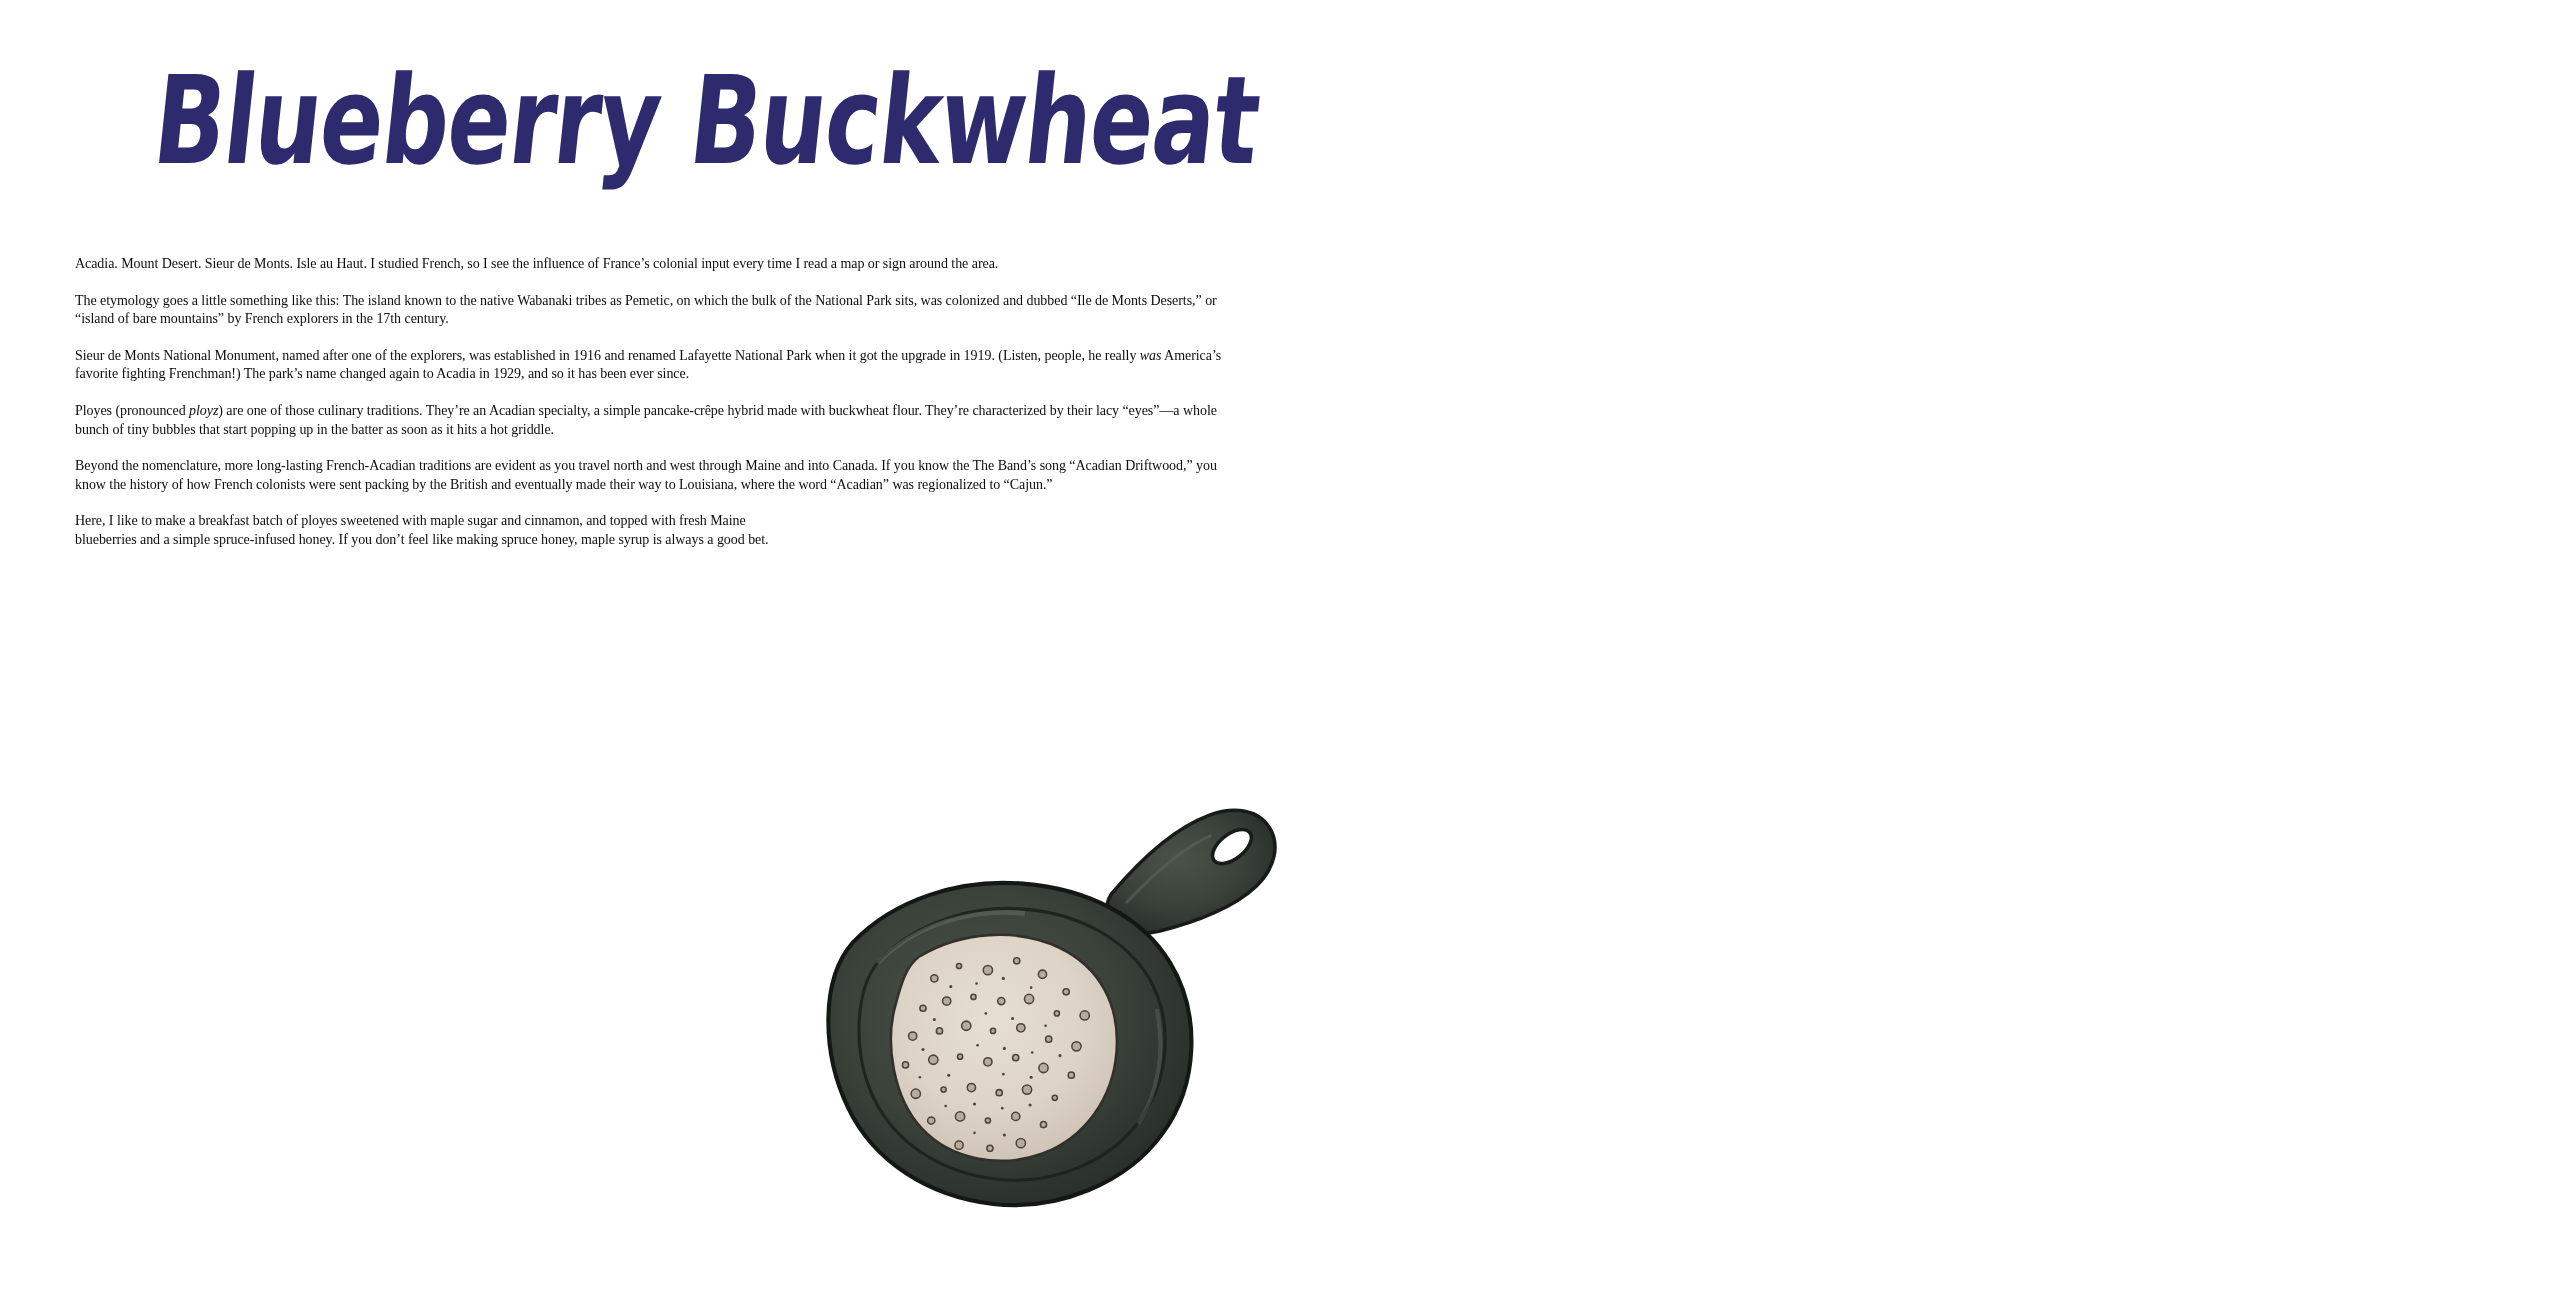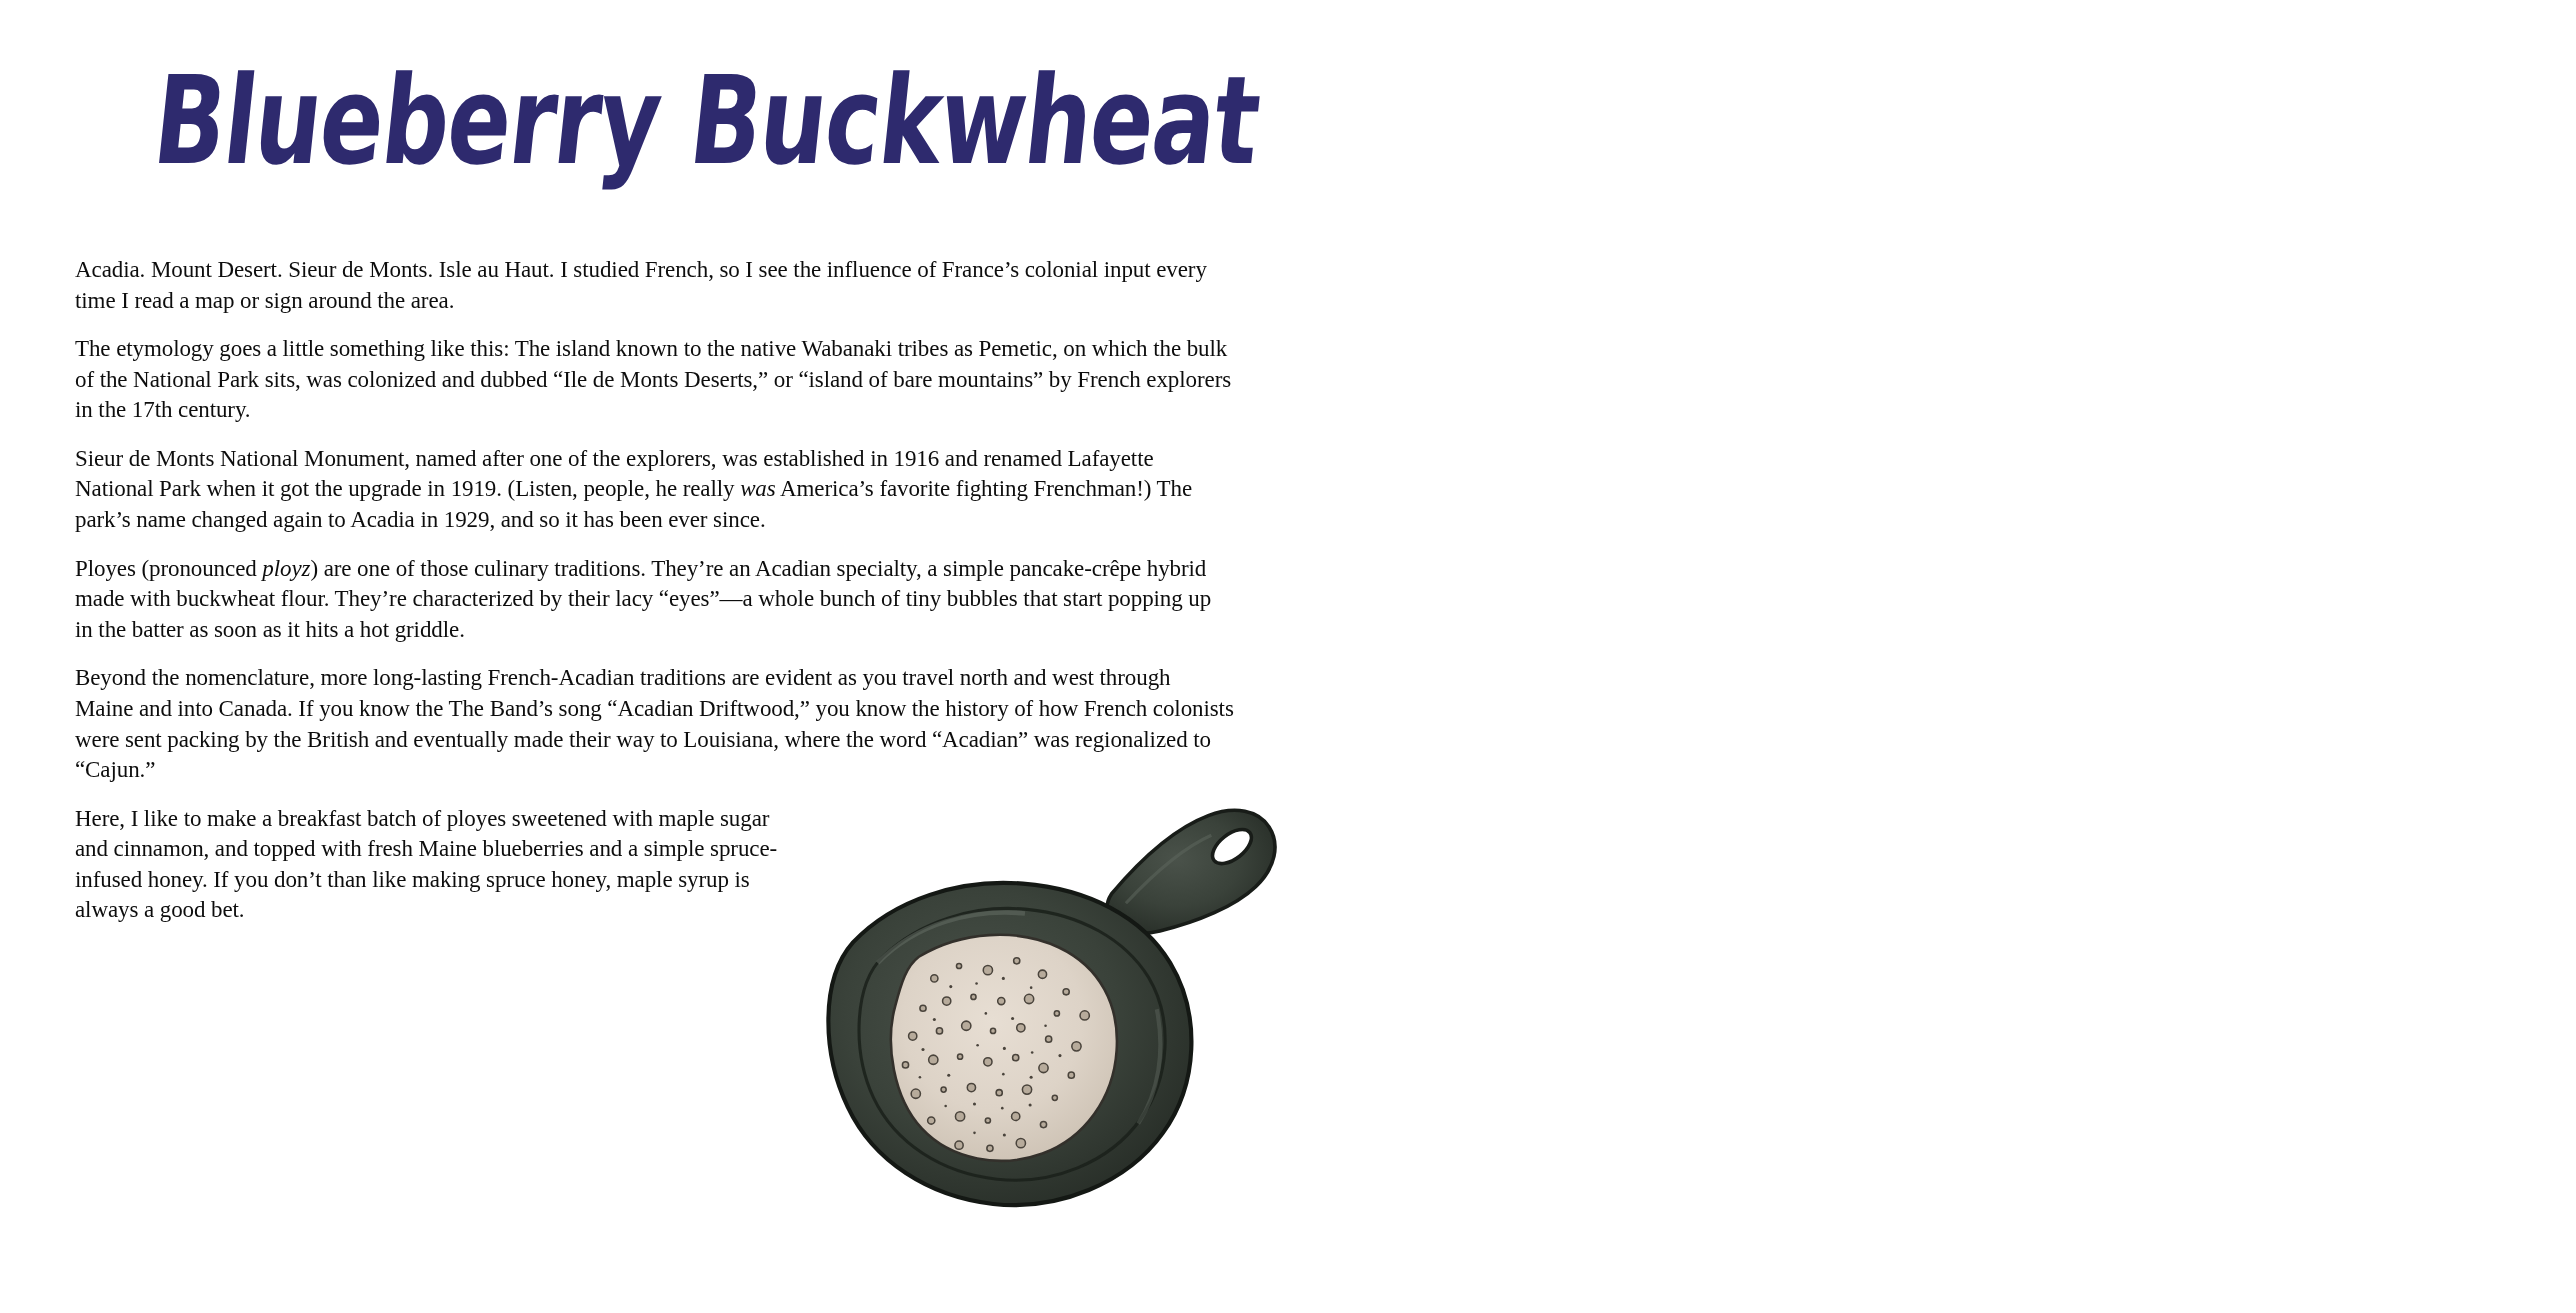--- a/index.html
+++ b/index.html
@@ -47,21 +47,21 @@
     font-size: 97px;
     transform: skewX(-6deg) scaleY(1.26) scaleX(0.96);
   }
 
   
   .essay {
     position: absolute;
     left: 75px;
     top: 255px;
     width: 1159px;
-    font-size: 23px;
+    font-size: 14px;
     line-height: 1.33;
     letter-spacing: -0.004em;
   }
   .essay p { margin: 0 0 18px 0; }
   .essay p.narrow { width: 706px; }
   .essay em { }
 
   
   .skillet-wrap {
     position: absolute;
@@ -80,21 +80,21 @@
   <div class="page page-left">
 
     <div class="brush-title" id="title-left">Blueberry Buckwheat</div>
 
     <div class="essay" id="essay-body">
         <p>Acadia. Mount Desert. Sieur de Monts. Isle au Haut. I studied French, so I see the influence of France’s colonial input every time I read a map or sign around the area.</p>
         <p>The etymology goes a little something like this: The island known to the native Wabanaki tribes as Pemetic, on which the bulk of the National Park sits, was colonized and dubbed “Ile de Monts Deserts,” or “island of bare mountains” by French explorers in the 17th century.</p>
         <p>Sieur de Monts National Monument, named after one of the explorers, was established in 1916 and renamed Lafayette National Park when it got the upgrade in 1919. (Listen, people, he really <em>was</em> America’s favorite fighting Frenchman!) The park’s name changed again to Acadia in 1929, and so it has been ever since.</p>
         <p>Ployes (pronounced <em>ployz</em>) are one of those culinary traditions. They’re an Acadian specialty, a simple pancake-crêpe hybrid made with buckwheat flour. They’re characterized by their lacy “eyes”—a whole bunch of tiny bubbles that start popping up in the batter as soon as it hits a hot griddle.</p>
         <p>Beyond the nomenclature, more long-lasting French-Acadian traditions are evident as you travel north and west through Maine and into Canada. If you know the The Band’s song “Acadian Driftwood,” you know the history of how French colonists were sent packing by the British and eventually made their way to Louisiana, where the word “Acadian” was regionalized to “Cajun.”</p>
-        <p class="narrow">Here, I like to make a breakfast batch of ployes sweetened with maple sugar and cinnamon, and topped with fresh Maine blueberries and a simple spruce-infused honey. If you don’t than like making spruce honey, maple syrup is always a good bet.</p>
+        <p class="narrow">Here, I like to make a breakfast batch of ployes sweetened with maple sugar and cinnamon, and topped with fresh Maine blueberries and a simple spruce-infused honey. If you don’t feel like making spruce honey, maple syrup is always a good bet.</p>
       </div>
 
     <div class="skillet-wrap">
       <svg viewBox="0 0 960 870" xmlns="http://www.w3.org/2000/svg" aria-hidden="true">
         <defs>
           <radialGradient id="ironGrad" cx="42%" cy="40%" r="68%">
             <stop offset="0%" stop-color="#4a524a"></stop>
             <stop offset="55%" stop-color="#3a423a"></stop>
             <stop offset="100%" stop-color="#262c26"></stop>
           </radialGradient>

